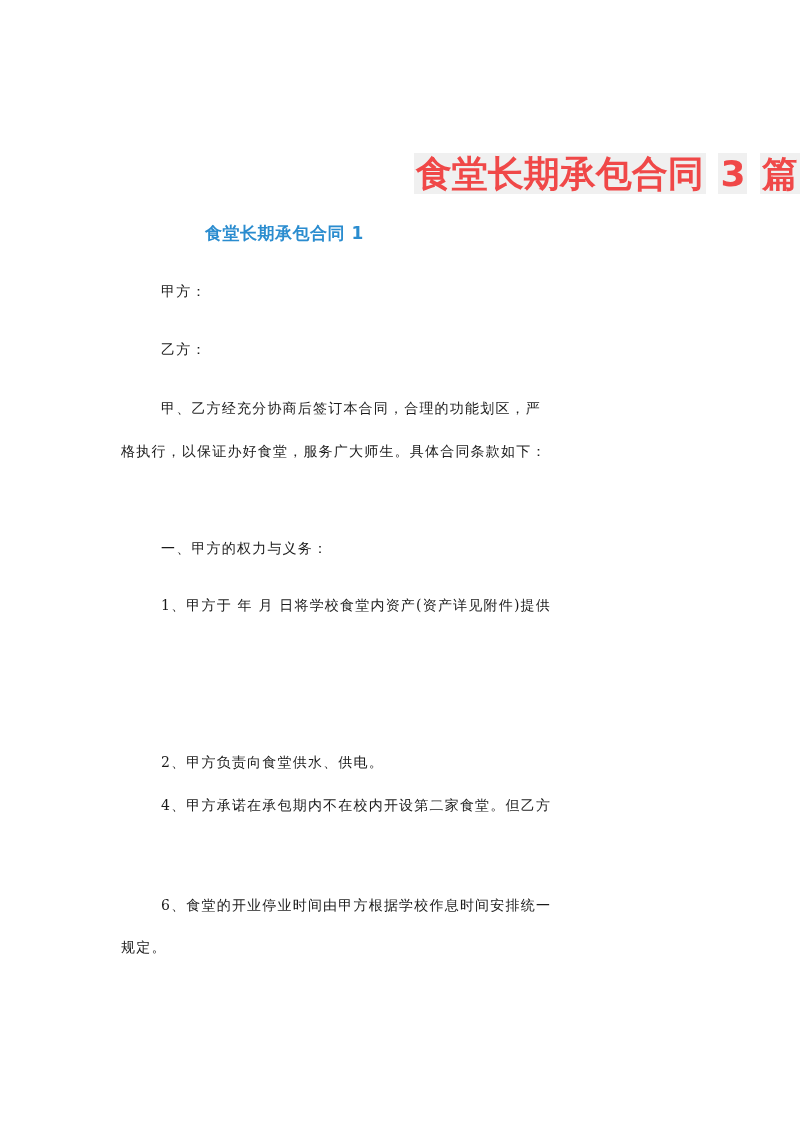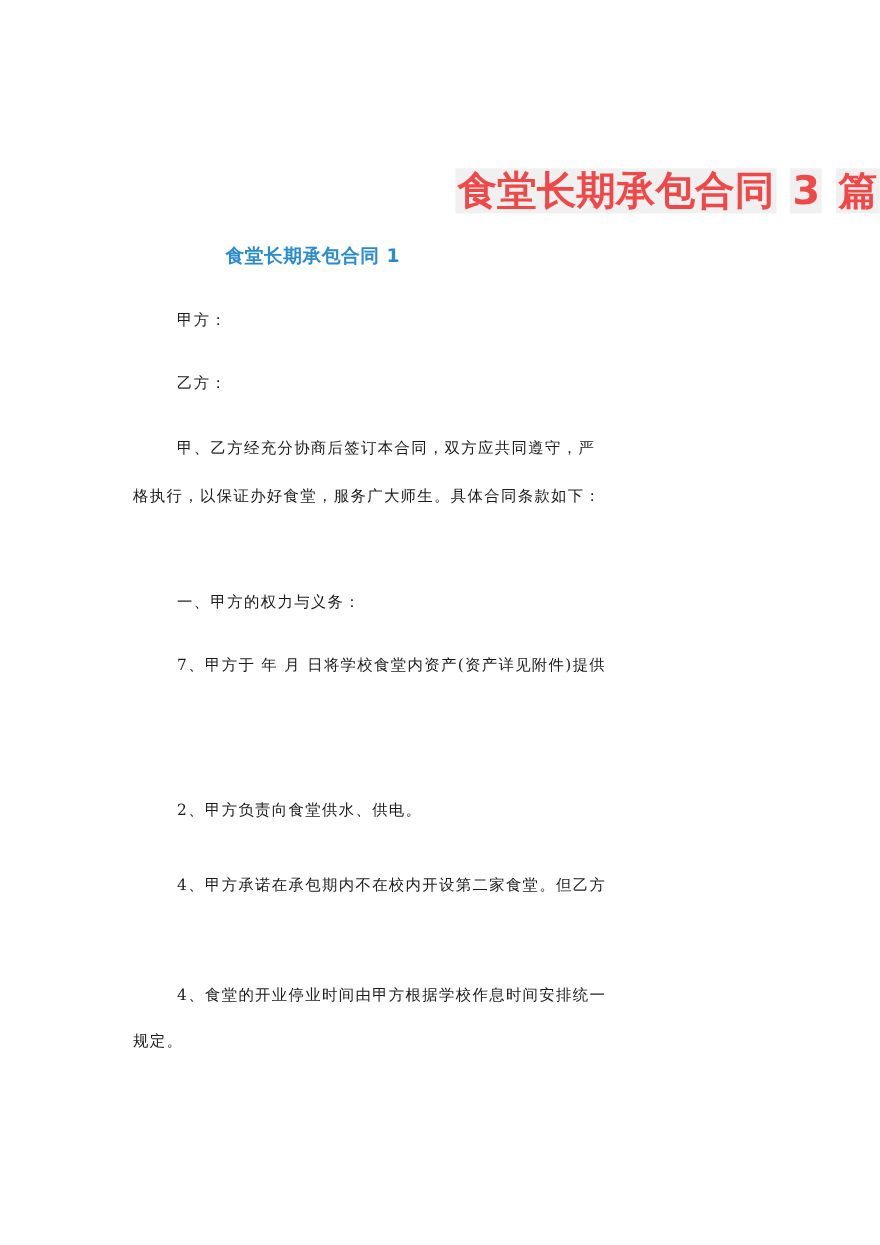--- a/index.html
+++ b/index.html
@@ -23,21 +23,21 @@
 
 <div class="page">
   <div class="title">
     <span>食堂长期承包合同</span><span class="gap"> </span><span>3</span><span class="gap"> </span><span>篇</span>
   </div>
 
   <div class="section-heading">食堂长期承包合同 1</div>
 
   <div class="line indent" style="top:277px">甲方：</div>
   <div class="line indent" style="top:335px">乙方：</div>
-  <div class="line indent" style="top:394px">甲、乙方经充分协商后签订本合同，双方应共同遵守，严</div>
+  <div class="line indent" style="top:394px">甲、乙方经充分协商后签订本合同，合理的功能划区，严</div>
   <div class="line indent" style="top:534px">一、甲方的权力与义务：</div>
   <div class="line flush" style="top:437px">格执行，以保证办好食堂，服务广大师生。具体合同条款如下：</div>
-  <div class="line indent" style="top:591px">7、甲方于  年  月  日将学校食堂内资产(资产详见附件)提供</div>
-  <div class="line indent" style="top:723px">2、甲方负责向食堂供水、供电。</div>
+  <div class="line indent" style="top:591px">1、甲方于  年  月  日将学校食堂内资产(资产详见附件)提供</div>
+  <div class="line indent" style="top:748px">2、甲方负责向食堂供水、供电。</div>
   <div class="line indent" style="top:791px">4、甲方承诺在承包期内不在校内开设第二家食堂。但乙方</div>
-  <div class="line indent" style="top:891px">4、食堂的开业停业时间由甲方根据学校作息时间安排统一</div>
+  <div class="line indent" style="top:891px">6、食堂的开业停业时间由甲方根据学校作息时间安排统一</div>
   <div class="line flush" style="top:933px">规定。</div>
 </div>
 
 </body></html>

